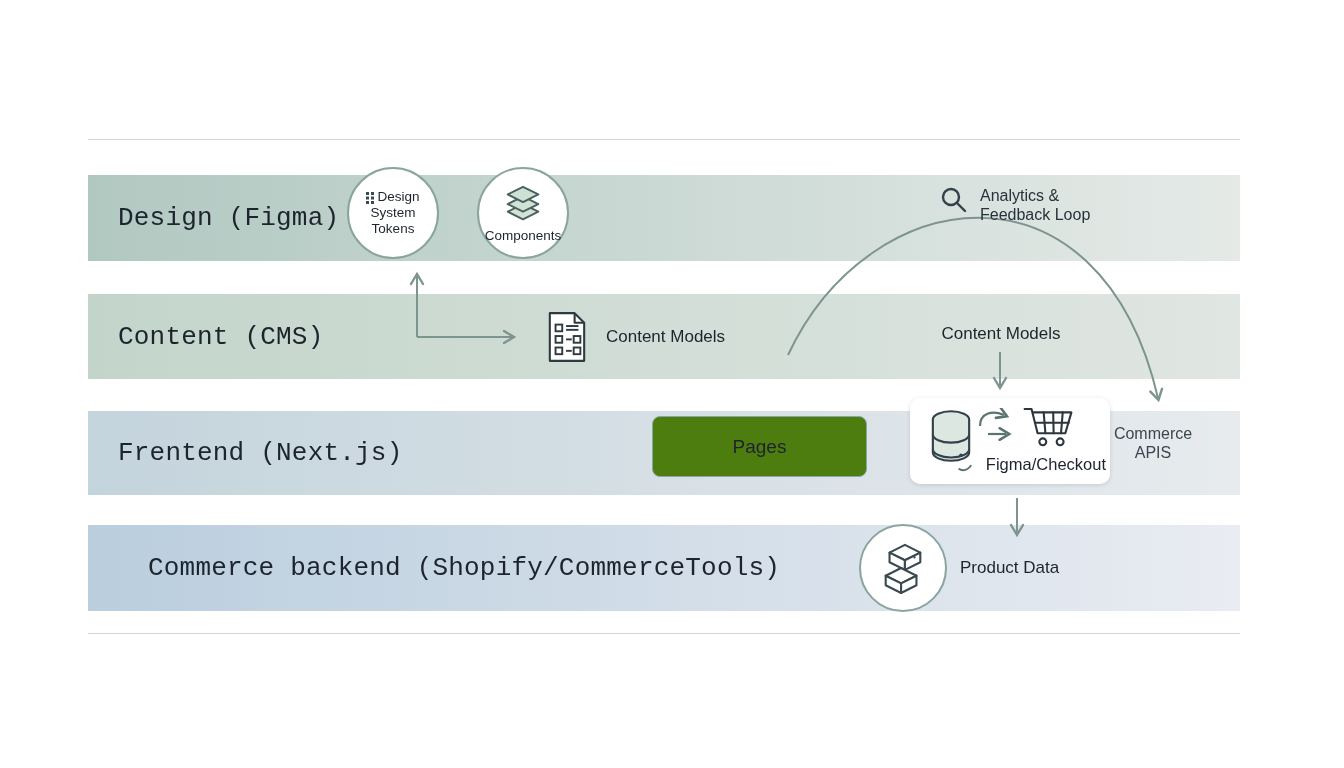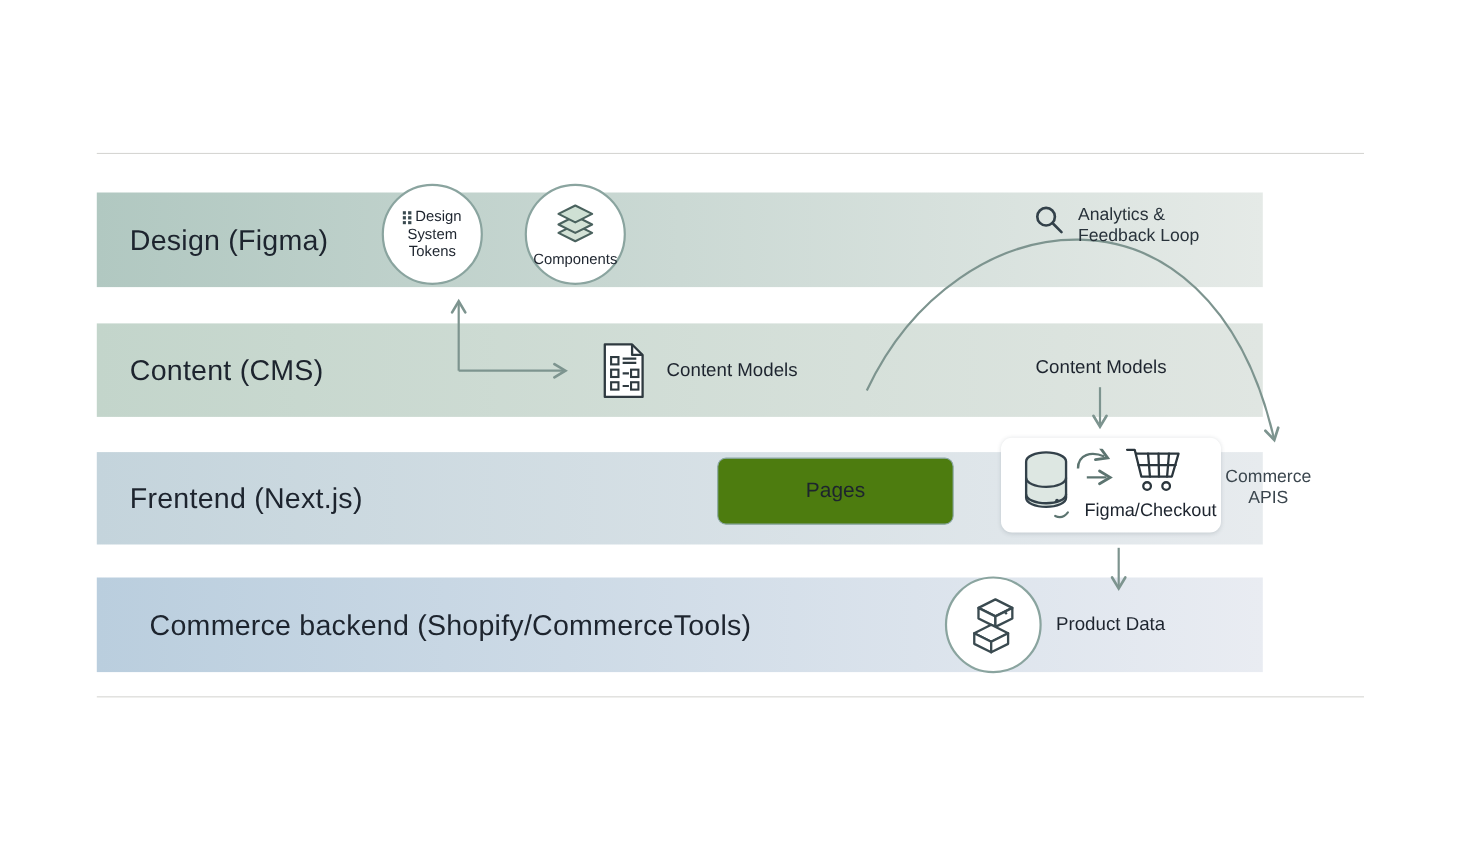--- a/index.html
+++ b/index.html
@@ -4,27 +4,27 @@
 <style>
   html,body{margin:0;padding:0;background:#ffffff;}
   .canvas{
     position:relative;width:1344px;height:768px;background:#ffffff;overflow:hidden;
     font-family:"Liberation Sans",sans-serif;color:#1d242e;
   }
   .rule{position:absolute;left:88px;width:1152px;height:1px;background:#d6d6d3;}
   .rule-top{top:139px;}
   .rule-bottom{top:633px;}
 
-  .lane{position:absolute;left:88px;width:1060px;display:flex;align-items:center;}
+  .lane{position:absolute;left:88px;width:1152px;display:flex;align-items:center;font-family:Liberation Mono, monospace;}
   .lane-design  {top:175px;height:86px;background:linear-gradient(90deg,#b1c8c1,#e5eae7);}
   .lane-content {top:294px;height:85px;background:linear-gradient(90deg,#c3d5cb,#e0e6e2);}
   .lane-frontend{top:411px;height:84px;background:linear-gradient(90deg,#c4d4dc,#e7ebee);}
   .lane-backend {top:525px;height:86px;background:linear-gradient(90deg,#bacede,#e9ecf2);}
   .lane-label{font-size:26px;letter-spacing:.2px;padding-left:30px;white-space:nowrap;}
-  .lane-backend .lane-label{padding-left:48px;}
+  .lane-backend .lane-label{padding-left:60px;}
 
   .circle{
     position:absolute;background:#ffffff;border:2px solid #8aa49f;border-radius:50%;
     display:flex;flex-direction:column;align-items:center;justify-content:center;
     box-sizing:border-box;text-align:center;
   }
   .circle-tokens{left:347px;top:167px;width:92px;height:92px;font-size:13.5px;line-height:16px;}
   .tokens-line{display:flex;align-items:center;gap:1px;}
   .circle-components{left:477px;top:167px;width:92px;height:92px;font-size:13.5px;}
   .circle-components .comp-label{margin-top:1px;}

